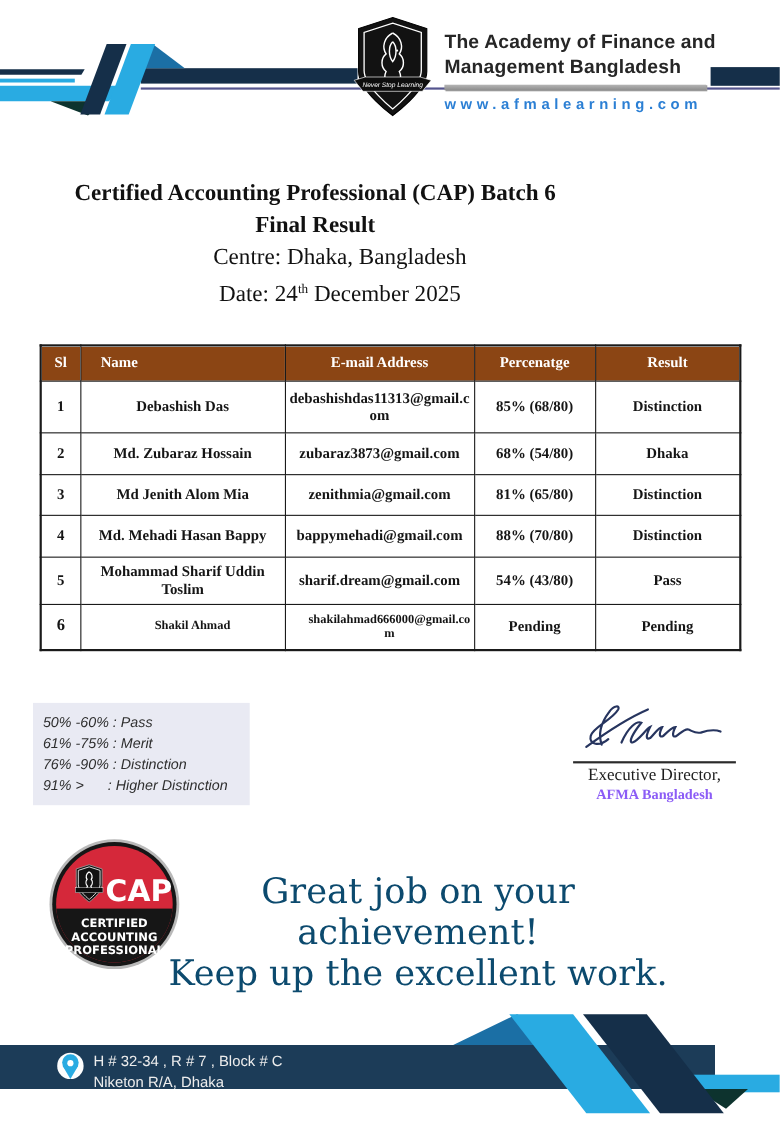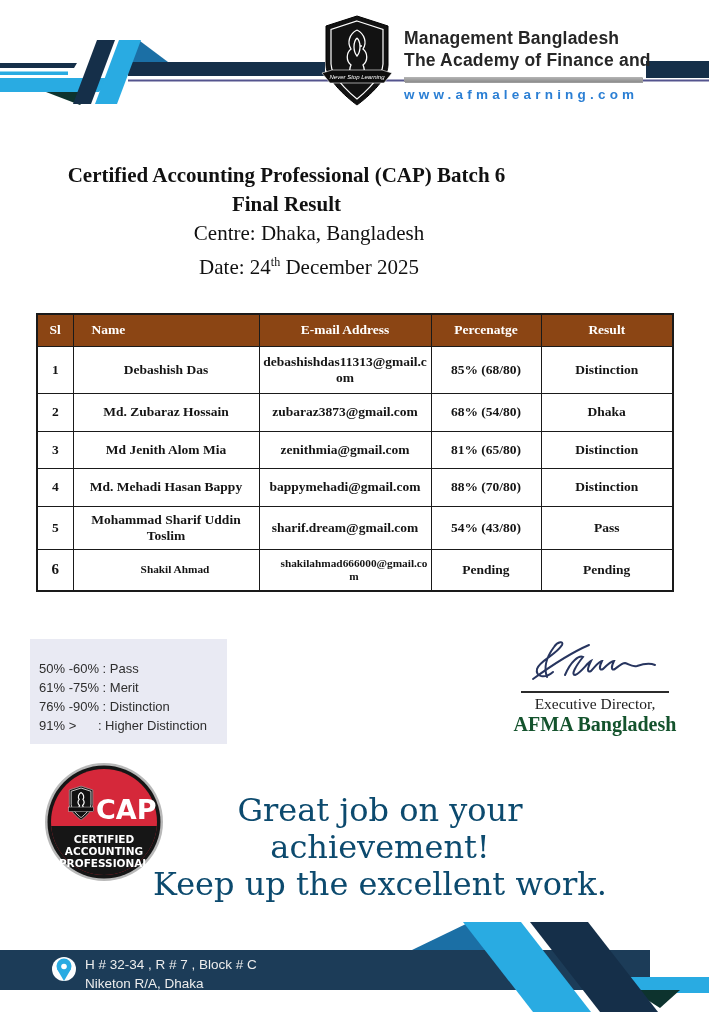--- a/index.html
+++ b/index.html
@@ -28,29 +28,29 @@
   table.results thead th{background:#8B4514;color:#fff;font-size:13.5px;font-weight:bold;padding:2px;}
   table.results thead th.nm-h{text-align:left;padding-left:18px;}
   table.results td{font-size:13.5px;color:#151515;text-align:center;padding:1px 2px;}
   td.nm{text-align:left;padding-left:5px;line-height:1.15;}
   td.em{font-size:12.8px;overflow-wrap:anywhere;line-height:1.15;}
   tr.r6 td.nm,tr.r6 td.em{font-size:11.3px;padding-left:20px;}
   tr.r6 td.sl{font-size:15px;}
   td.pending{color:#FB0000;}
 
   
-  .grade-box{left:30px;top:639px;width:178px;background:#E9EAF3;padding:20px 10px 9px 9px;}
+  .grade-box{left:30px;top:639px;width:178px;background:#E9EAF3;padding:8px 10px 9px 9px;font-style:italic;}
   .grade-line{font-family:"Liberation Sans",sans-serif;font-size:13px;line-height:19px;
               color:#2e2e2e;white-space:pre;}
 
   
   .sig-block{left:497px;top:634px;width:196px;text-align:center;}
   .sig-line{width:148px;border-top:2px solid #2b2b2b;margin:1px auto 2px auto;}
   .sig-role{font-size:15.5px;color:#1d1d1d;}
-  .sig-org{font-size:20px;font-weight:bold;color:#14532d;}
+  .sig-org{font-size:13px;font-weight:bold;color:#8b5cf6;}
 
   
   .message{left:150px;top:792px;width:460px;text-align:center;font-family:"DejaVu Serif",serif;
            font-size:32px;line-height:37px;color:#0c4a6e;}
 
   
   .footer-address{left:85px;top:955px;font-family:"Liberation Sans",sans-serif;font-size:13.5px;
                   line-height:19px;color:#EDEDED;}
 </style>
 </head>
@@ -79,22 +79,22 @@
       <path d="M37,17 C29,21 27,30 31,36 C26,40 26,48 31,52 C28,58 31,65 37,69"></path>
       <path d="M37,17 C45,21 47,30 43,36 C48,40 48,48 43,52 C46,58 43,65 37,69"></path>
       <path d="M37,25 C33,29 33,38 37,43 C41,38 41,29 37,25"></path>
       <circle cx="41" cy="33" r="1" fill="#fff" stroke="none"></circle>
     </g>
     <polygon points="2,60 12,57 62,57 72,60 64,70 10,70" fill="#0d0d0d" stroke="#fff" stroke-width="0.6"></polygon>
     <text x="37" y="66" text-anchor="middle" font-family="Liberation Sans, sans-serif" font-size="6" font-style="italic" fill="#fff">Never Stop Learning</text>
   </svg>
 
   <div class="abs org-block">
+    <div class="org-name">The Academy of Finance and</div>
     <div class="org-name">Management Bangladesh</div>
-    <div class="org-name">The Academy of Finance and</div>
     <div class="org-divider"></div>
     <div class="org-site">www.afmalearning.com</div>
   </div>
 
   <div class="abs title-block">
     <div class="t-bold">Certified Accounting Professional (CAP) Batch 6</div>
     <div class="t-bold">Final Result</div>
     <div class="t-reg">Centre: Dhaka, Bangladesh</div>
     <div class="t-reg"><span>Date: 24</span><sup>th</sup><span> December 2025</span></div>
   </div>

